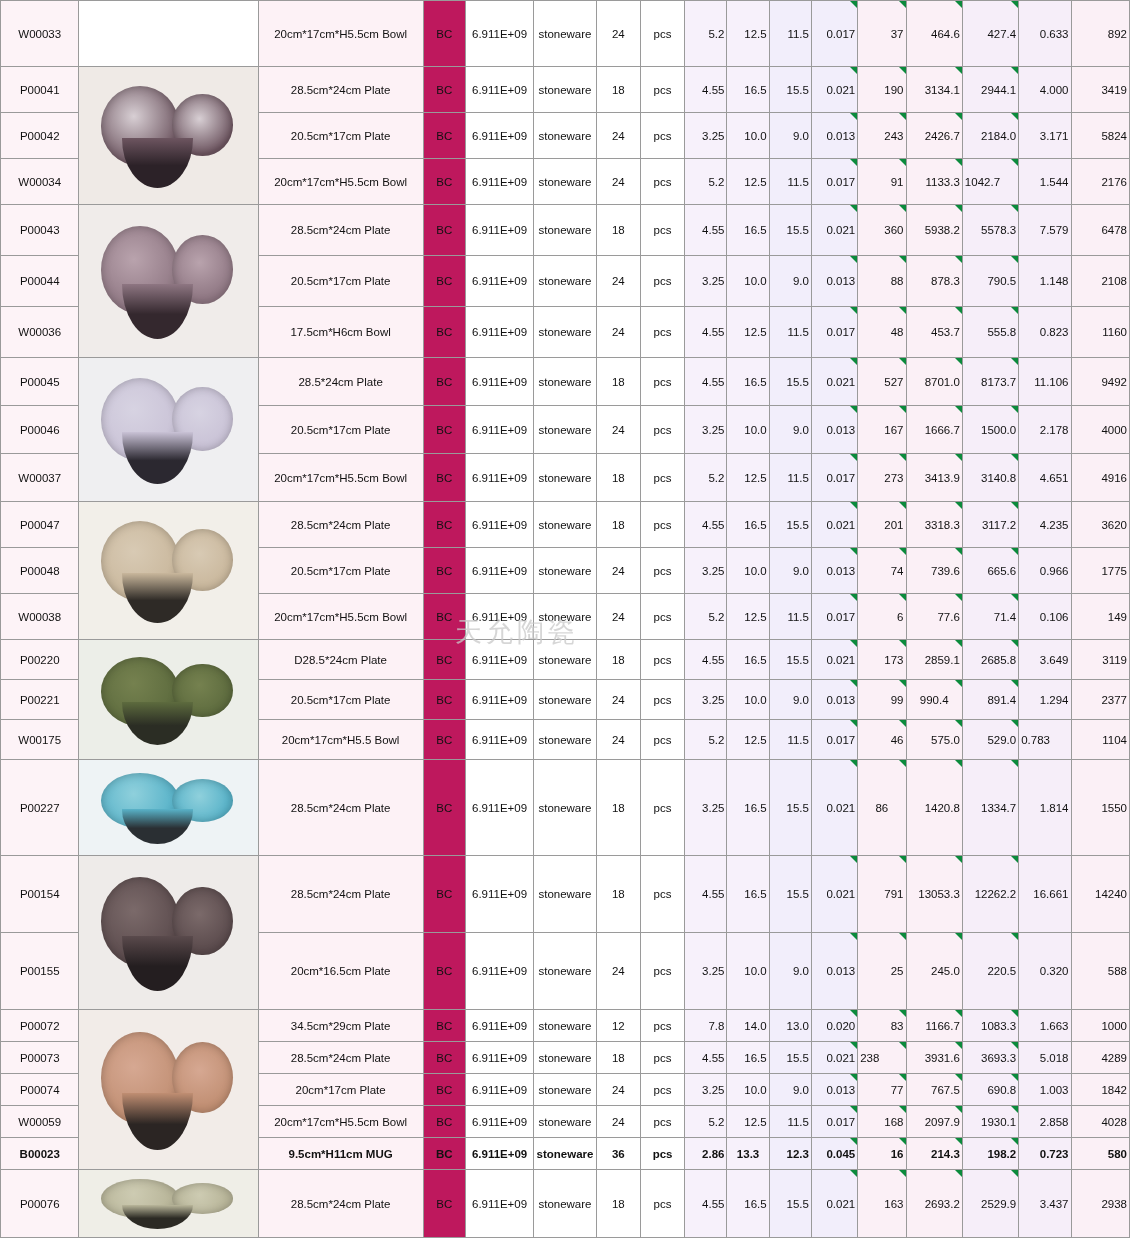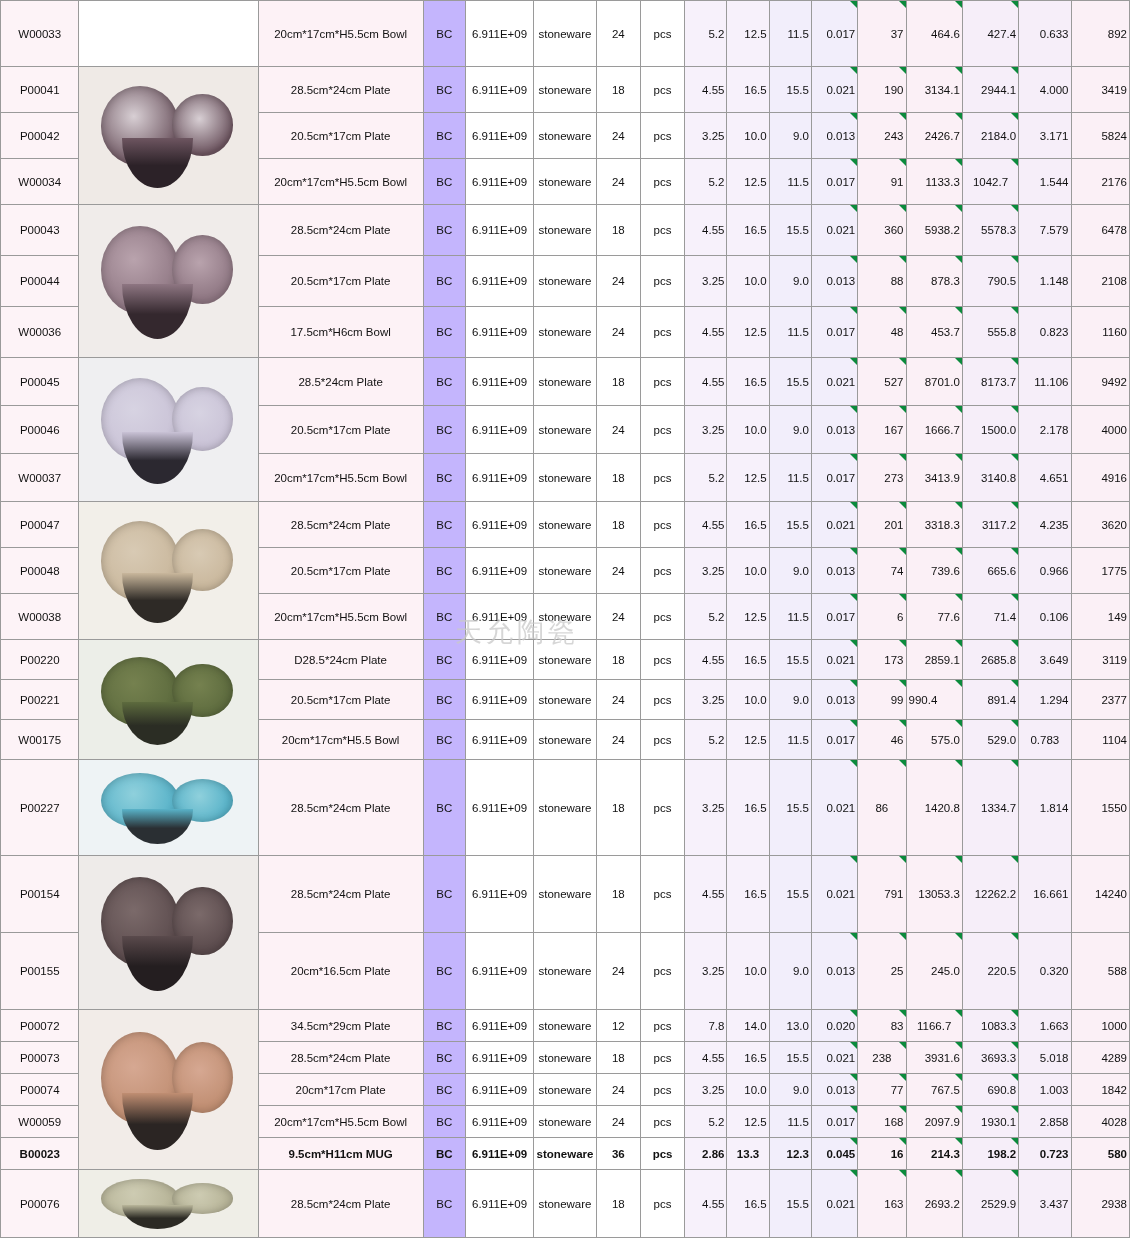--- a/index.html
+++ b/index.html
@@ -32,21 +32,21 @@
   col.c-v4{width:46px;}
   col.c-n1{width:48px;}
   col.c-n2{width:56px;}
   col.c-n3{width:56px;}
   col.c-n4{width:52px;}
   col.c-n5{width:58px;}
 
   
   .t-code{background:#fdf3f7;}
   .t-desc{background:#fdf2f6;}
-  .t-bc{background:#c4b5fd;}
+  .t-bc{background:#be185d;}
   .t-ean{background:#ffffff;}
   .t-mat{background:#ffffff;}
   .t-qty{background:#ffffff;}
   .t-unit{background:#ffffff;}
   .t-v{background:#f7f1fb;}
   .t-v2{background:#f2eefb;}
   .t-n{background:#fbf0f6;}
   .t-n2{background:#f6eef9;}
   .t-img{background:#ffffff;padding:0;}
 
@@ -164,21 +164,21 @@
           <td class="t-ean">6.911E+09</td>
           <td class="t-mat">stoneware</td>
           <td class="t-qty">24</td>
           <td class="t-unit">pcs</td>
           <td class="t-v" style="text-align:right">5.2</td>
           <td class="t-v" style="text-align:right">12.5</td>
           <td class="t-v2" style="text-align:right">11.5</td>
           <td class="t-v2 num" style="text-align:right"><span class="flag"></span><span>0.017</span></td>
           <td class="t-n num" style="text-align:right"><span class="flag"></span><span>91</span></td>
           <td class="t-n num" style="text-align:right"><span class="flag"></span><span>1133.3</span></td>
-          <td class="t-n2 num" style="text-align:center"><span class="flag"></span><span>1042.7</span></td>
+          <td class="t-n2 num" style="text-align:left"><span class="flag"></span><span>1042.7</span></td>
           <td class="t-n2" style="text-align:right">1.544</td>
           <td class="t-n" style="text-align:right">2176</td>
         </tr>
         <tr style="height: 51px;">
           <td class="t-code">P00043</td>
           <td class="t-img imgcell" rowspan="3">
   <div class="scene" style="background:#f0ecea">
     <div class="dish" style="left:12%;top:14%;width:44%;height:58%;background:radial-gradient(circle at 42% 38%, #b9a3ad, #8e7682 72%);box-shadow:inset 0 0 10px rgba(0,0,0,.25);"></div>
     <div class="dish" style="left:52%;top:20%;width:34%;height:45%;background:radial-gradient(circle at 45% 40%, #b9a3ad, #8e7682 70%);box-shadow:inset 0 0 8px rgba(0,0,0,.25);"></div>
     <div class="dish" style="left:24%;top:52%;width:40%;height:36%;background:linear-gradient(180deg, #8e7682 0%, #34282e 55%);border-radius:0 0 50% 50%/0 0 100% 100%;"></div>
@@ -389,41 +389,41 @@
           <td class="t-bc">BC</td>
           <td class="t-ean">6.911E+09</td>
           <td class="t-mat">stoneware</td>
           <td class="t-qty">24</td>
           <td class="t-unit">pcs</td>
           <td class="t-v" style="text-align:right">3.25</td>
           <td class="t-v" style="text-align:right">10.0</td>
           <td class="t-v2" style="text-align:right">9.0</td>
           <td class="t-v2 num" style="text-align:right"><span class="flag"></span><span>0.013</span></td>
           <td class="t-n num" style="text-align:right"><span class="flag"></span><span>99</span></td>
-          <td class="t-n num" style="text-align:left"><span class="flag"></span><span>990.4</span></td>
+          <td class="t-n num" style="text-align:center"><span class="flag"></span><span>990.4</span></td>
           <td class="t-n2 num" style="text-align:right"><span class="flag"></span><span>891.4</span></td>
           <td class="t-n2" style="text-align:right">1.294</td>
           <td class="t-n" style="text-align:right">2377</td>
         </tr>
         <tr style="height: 40px;">
           <td class="t-code">W00175</td>
           <td class="t-desc">20cm*17cm*H5.5 Bowl</td>
           <td class="t-bc">BC</td>
           <td class="t-ean">6.911E+09</td>
           <td class="t-mat">stoneware</td>
           <td class="t-qty">24</td>
           <td class="t-unit">pcs</td>
           <td class="t-v" style="text-align:right">5.2</td>
           <td class="t-v" style="text-align:right">12.5</td>
           <td class="t-v2" style="text-align:right">11.5</td>
           <td class="t-v2 num" style="text-align:right"><span class="flag"></span><span>0.017</span></td>
           <td class="t-n num" style="text-align:right"><span class="flag"></span><span>46</span></td>
           <td class="t-n num" style="text-align:right"><span class="flag"></span><span>575.0</span></td>
           <td class="t-n2 num" style="text-align:right"><span class="flag"></span><span>529.0</span></td>
-          <td class="t-n2" style="text-align:center">0.783</td>
+          <td class="t-n2" style="text-align:left">0.783</td>
           <td class="t-n" style="text-align:right">1104</td>
         </tr>
         <tr style="height: 96px;">
           <td class="t-code">P00227</td>
           <td class="t-img imgcell" rowspan="1">
   <div class="scene" style="background:#eef3f5">
     <div class="dish" style="left:12%;top:14%;width:44%;height:58%;background:radial-gradient(circle at 42% 38%, #8fd0dc, #59b3c9 72%);box-shadow:inset 0 0 10px rgba(0,0,0,.25);"></div>
     <div class="dish" style="left:52%;top:20%;width:34%;height:45%;background:radial-gradient(circle at 45% 40%, #8fd0dc, #59b3c9 70%);box-shadow:inset 0 0 8px rgba(0,0,0,.25);"></div>
     <div class="dish" style="left:24%;top:52%;width:40%;height:36%;background:linear-gradient(180deg, #59b3c9 0%, #2a2f33 55%);border-radius:0 0 50% 50%/0 0 100% 100%;"></div>
   </div>
@@ -500,38 +500,38 @@
           <td class="t-bc">BC</td>
           <td class="t-ean">6.911E+09</td>
           <td class="t-mat">stoneware</td>
           <td class="t-qty">12</td>
           <td class="t-unit">pcs</td>
           <td class="t-v" style="text-align:right">7.8</td>
           <td class="t-v" style="text-align:right">14.0</td>
           <td class="t-v2" style="text-align:right">13.0</td>
           <td class="t-v2 num" style="text-align:right"><span class="flag"></span><span>0.020</span></td>
           <td class="t-n num" style="text-align:right"><span class="flag"></span><span>83</span></td>
-          <td class="t-n num" style=""><span class="flag"></span><span>1166.7</span></td>
+          <td class="t-n num" style="text-align:right"><span class="flag"></span><span>1166.7</span></td>
           <td class="t-n2 num" style="text-align:right"><span class="flag"></span><span>1083.3</span></td>
           <td class="t-n2" style="text-align:right">1.663</td>
           <td class="t-n" style="text-align:right">1000</td>
         </tr>
         <tr style="height: 32px;">
           <td class="t-code">P00073</td>
           <td class="t-desc">28.5cm*24cm Plate</td>
           <td class="t-bc">BC</td>
           <td class="t-ean">6.911E+09</td>
           <td class="t-mat">stoneware</td>
           <td class="t-qty">18</td>
           <td class="t-unit">pcs</td>
           <td class="t-v" style="text-align:right">4.55</td>
           <td class="t-v" style="text-align:right">16.5</td>
           <td class="t-v2" style="text-align:right">15.5</td>
           <td class="t-v2 num" style="text-align:right"><span class="flag"></span><span>0.021</span></td>
-          <td class="t-n num" style="text-align:center"><span class="flag"></span><span>238</span></td>
+          <td class="t-n num" style="text-align:left"><span class="flag"></span><span>238</span></td>
           <td class="t-n num" style="text-align:right"><span class="flag"></span><span>3931.6</span></td>
           <td class="t-n2 num" style="text-align:right"><span class="flag"></span><span>3693.3</span></td>
           <td class="t-n2" style="text-align:right">5.018</td>
           <td class="t-n" style="text-align:right">4289</td>
         </tr>
         <tr style="height: 32px;">
           <td class="t-code">P00074</td>
           <td class="t-desc">20cm*17cm  Plate</td>
           <td class="t-bc">BC</td>
           <td class="t-ean">6.911E+09</td>

